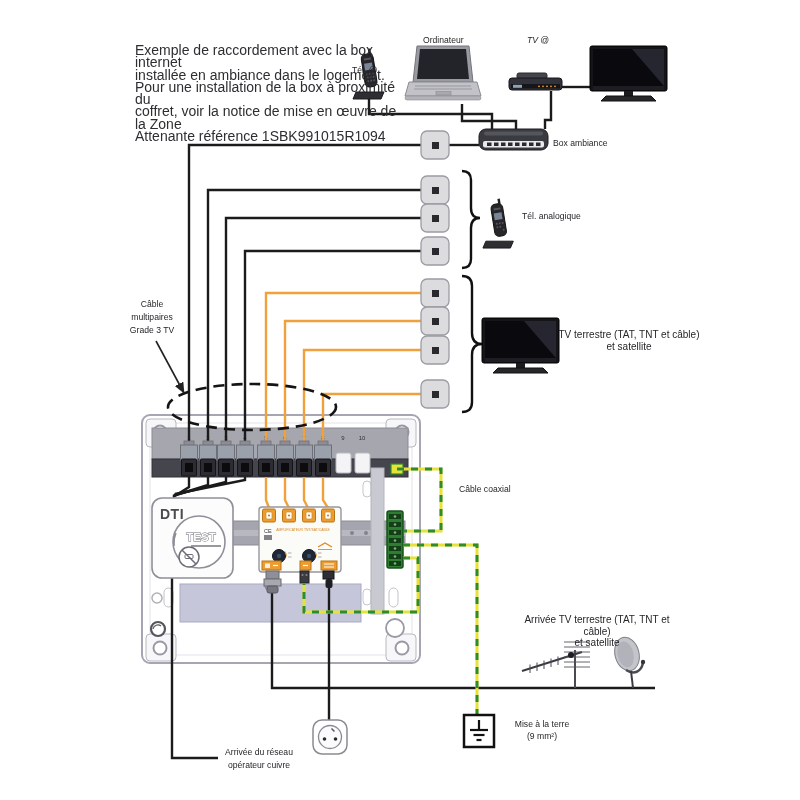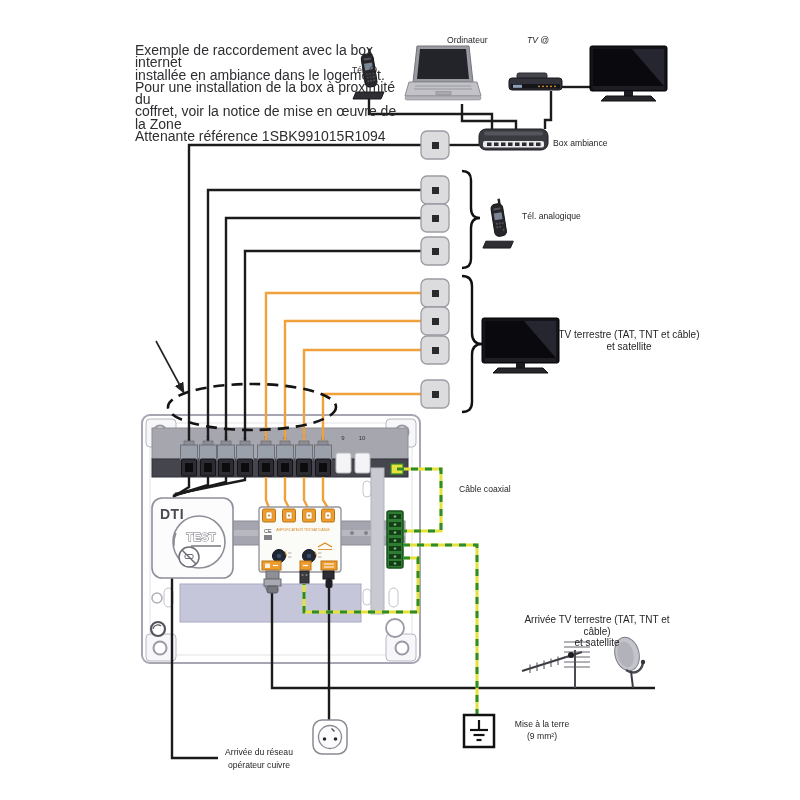--- a/index.html
+++ b/index.html
@@ -472,28 +472,31 @@
   </g>
 </svg>
 
 <div class="lbl note" style="left:135px;top:44px;width:262px;">Exemple de raccordement avec la box internet
 installée en ambiance dans le logement.
 Pour une installation de la box à proximité du
 coffret, voir la notice de mise en œuvre de la Zone
 Attenante référence 1SBK991015R1094</div>
 
 <div class="lbl" style="left:352px;top:33px;margin-top:32px;">Tél. @</div>
-<div class="lbl" style="left:423px;top:35px;margin-left:24px;">Ordinateur</div>
+<div class="lbl" style="left:423px;top:35px;">Ordinateur</div>
 <div class="lbl" style="left:527px;top:35px;font-style:italic;">TV @</div>
 <div class="lbl" style="left:553px;top:138px;">Box ambiance</div>
 
 <div class="lbl" style="left:522px;top:202px;margin-top:9px;">Tél. analogique</div>
 <div class="lbl center small" style="left:548px;top:329px;width:162px;">TV terrestre (TAT, TNT et câble)
 et satellite</div>
 
+<div class="lbl center" style="left:116px;top:298px;width:72px;line-height:13px;">Câble
+multipaires
+Grade 3 TV</div>
 <div class="lbl" style="left:459px;top:484px;text-align:center;">Câble coaxial</div>
 <div class="lbl center small" style="left:512px;top:614px;width:170px;">Arrivée TV terrestre (TAT, TNT et câble)
 et satellite</div>
 <div class="lbl center" style="left:500px;top:719px;width:84px;">Mise à la terre
 (9 mm²)</div>
 <div class="lbl center" style="left:219px;top:746px;width:80px;line-height:12.5px;">Arrivée du réseau
 opérateur cuivre</div>
 
 </div>
 

